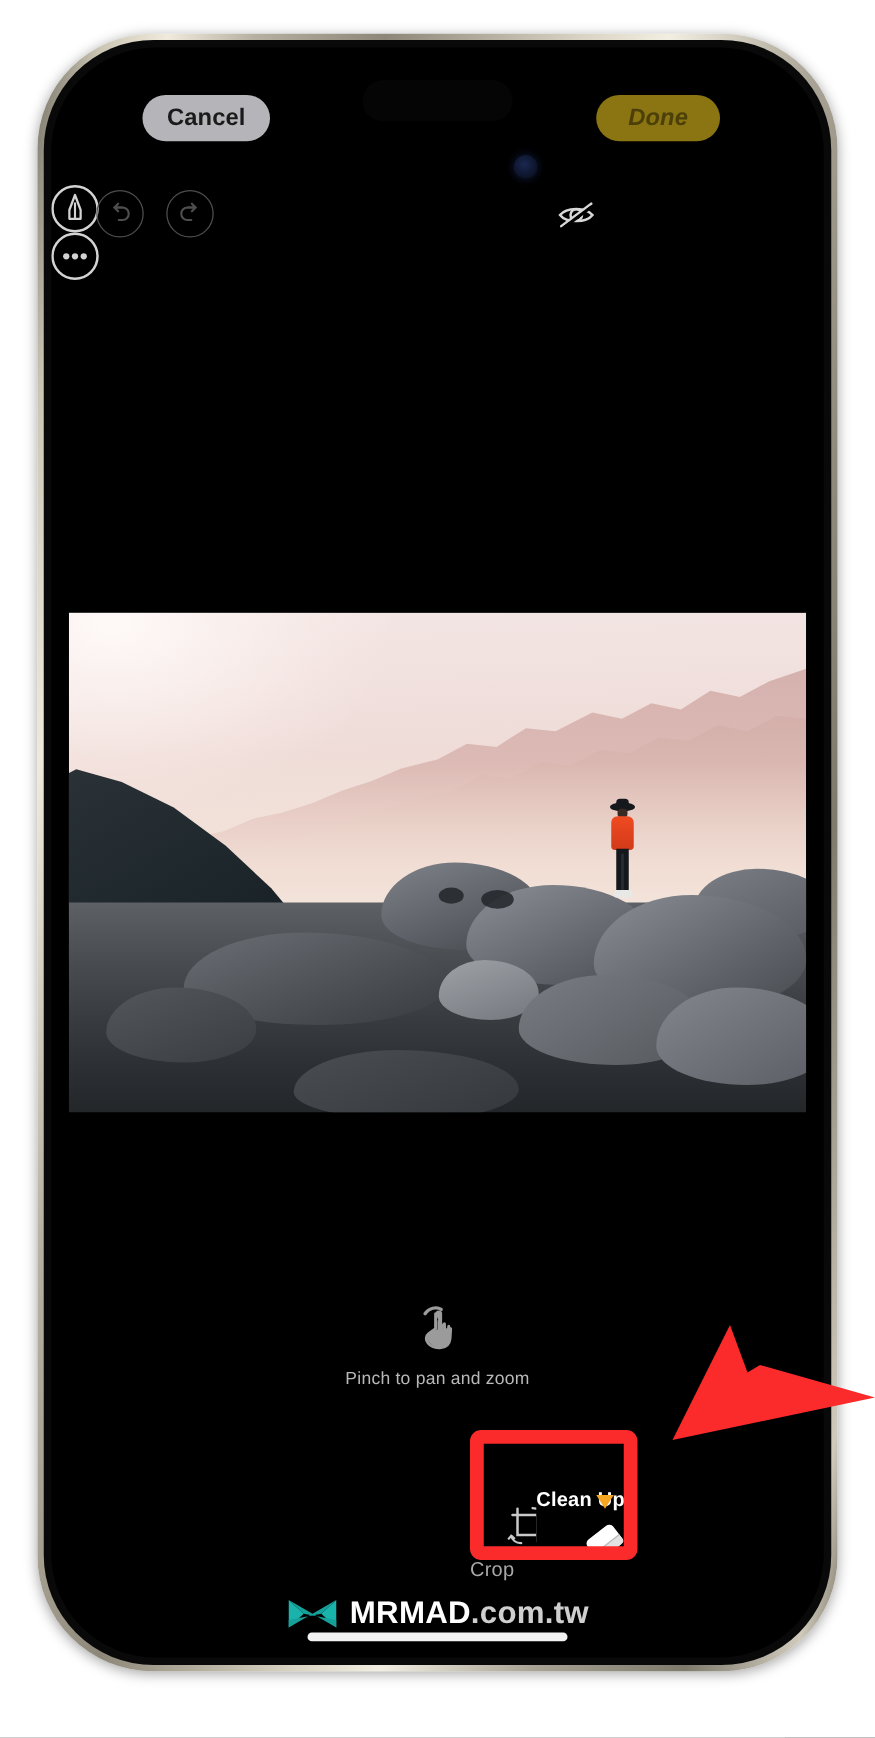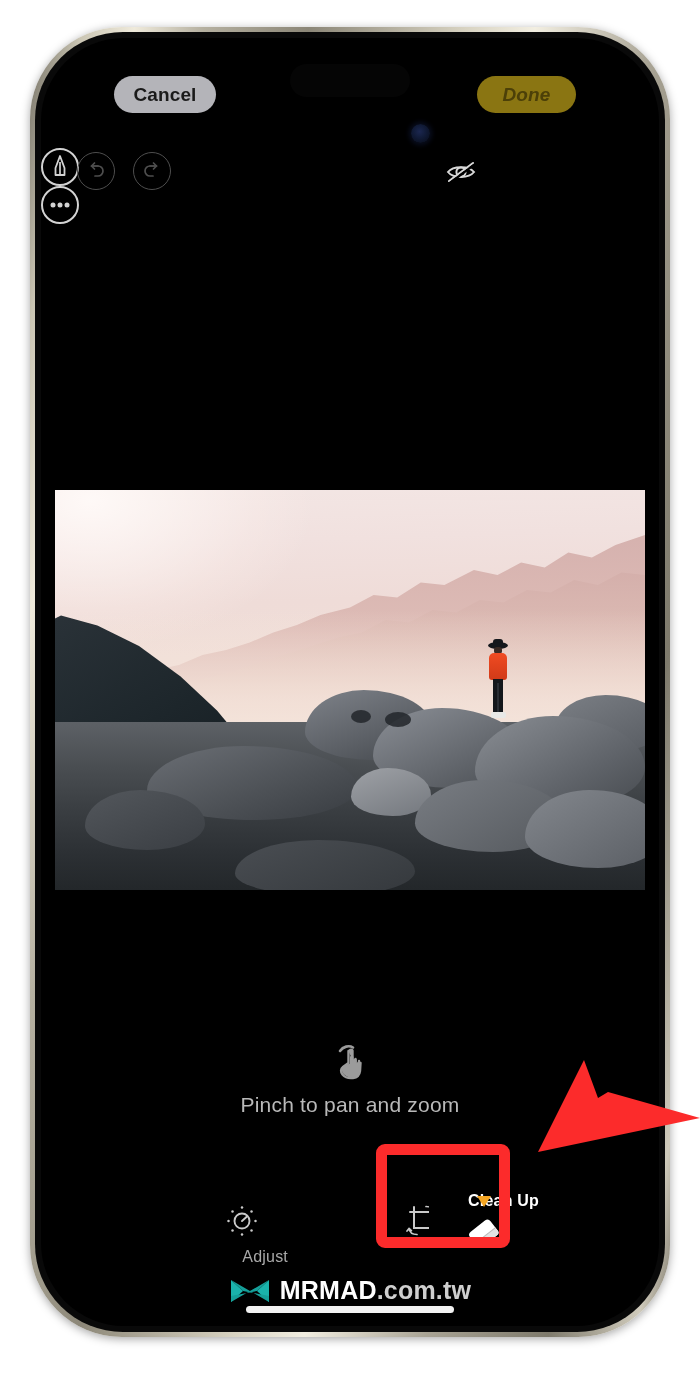--- a/index.html
+++ b/index.html
@@ -127,25 +127,25 @@
   .p-body{position:absolute;left:4px;top:11px;width:18px;height:27px;border-radius:5px 5px 3px 3px;background:linear-gradient(180deg,#f04b22,#d13a18);}
   .p-legs{position:absolute;left:8px;top:37px;width:10px;height:34px;background:#14171b;}
   .p-legs:after{content:"";position:absolute;left:4px;top:4px;width:2px;height:30px;background:#2a2e34;}
   .p-shoes{position:absolute;left:6px;top:70px;width:15px;height:6px;border-radius:2px;background:#e8e8e6;}
 
   
   .hint{position:absolute;left:0;top:1000px;width:618px;text-align:center;}
   .hand-ico{display:inline-block;width:46px;height:46px;}
   .hint-cn{margin-top:4px;font-size:19px;color:#d7d7d7;letter-spacing:.6px;
            font-family:"Liberation Sans","DejaVu Sans",sans-serif;}
-  .hint-en{margin-top:5px;font-size:21px;color:#b9b9b9;letter-spacing:.2px;}
+  .hint-en{margin-top:5px;font-size:14px;color:#b9b9b9;letter-spacing:.2px;}
 
   
   .toolbar{position:absolute;left:0;top:1152px;width:618px;height:96px;}
-  .tool{position:absolute;width:92px;text-align:right;}
+  .tool{position:absolute;width:92px;text-align:left;}
   .tool .tico{height:46px;display:flex;align-items:center;justify-content:center;}
   .tool .tlbl{margin-top:4px;font-size:16px;color:#a8a8a8;letter-spacing:.2px;}
   .t-adjust{left:155px;top:8px;}
   .t-filters{left:245px;top:8px;}
   .t-crop{left:335px;top:8px;}
   .t-clean{left:388px;top:0px;width:110px;height:88px;background:#000;}
   .t-clean .tlbl{color:#ffffff;font-weight:600;font-size:16px;margin-top:2px;}
   .ai-badge{position:absolute;left:50%;top:6px;transform:translateX(-50%);
             width:0;height:0;border-left:7px solid transparent;border-right:7px solid transparent;
             border-top:11px solid #f5a623;}
@@ -279,37 +279,20 @@
                    C33.4 23.6 29.8 23.6 29.8 25.5 L29.8 22
                    C29.8 20.2 26.4 20.2 26.4 22 L26.4 19
                    C26.4 17.2 23 17.2 23 19 L23 25.5 Z" fill="#9b9b9b"></path>
         </svg>
       </span>
       <div class="hint-en">Pinch to pan and zoom</div>
     </div>
 
     <div class="toolbar">
 
-      <div class="tool t-adjust">
-        <div class="tico">
-          <svg width="38" height="38" viewBox="0 0 38 38">
-            <circle cx="19" cy="19" r="7.5" stroke="#c9c9c9" stroke-width="1.9" fill="none"></circle>
-            <line x1="19" y1="19" x2="24" y2="14.5" stroke="#c9c9c9" stroke-width="1.9" stroke-linecap="round"></line>
-            <circle cx="19" cy="5.5" r="1.25" fill="#c9c9c9"></circle>
-              <circle cx="28.5" cy="9.5" r="1.25" fill="#c9c9c9"></circle>
-            <circle cx="32.5" cy="19" r="1.25" fill="#c9c9c9"></circle>
-              <circle cx="28.5" cy="28.5" r="1.25" fill="#c9c9c9"></circle>
-            <circle cx="19" cy="32.5" r="1.25" fill="#c9c9c9"></circle>
-              <circle cx="9.5" cy="28.5" r="1.25" fill="#c9c9c9"></circle>
-            <circle cx="5.5" cy="19" r="1.25" fill="#c9c9c9"></circle>
-              <circle cx="9.5" cy="9.5" r="1.25" fill="#c9c9c9"></circle>
-          </svg>
-        </div>
-        <div class="tlbl">Adjust</div>
-      </div>
 
 
       <div class="tool t-crop">
         <div class="tico">
           <svg width="38" height="38" viewBox="0 0 38 38">
             <path d="M11 5 V26 H31" stroke="#c9c9c9" stroke-width="2" fill="none" stroke-linecap="round"></path>
             <path d="M7 10 H27 V31" stroke="#c9c9c9" stroke-width="2" fill="none" stroke-linecap="round"></path>
             <path d="M23 4.5 C27.5 4.5 30.5 7 31 10.5 M31 10.5 L28.6 8.4 M31 10.5 L33 8" stroke="#c9c9c9" stroke-width="1.7" fill="none" stroke-linecap="round"></path>
             <path d="M14 32.5 C9.5 32.5 6.5 30 6 26.5 M6 26.5 L8.4 28.6 M6 26.5 L4 29" stroke="#c9c9c9" stroke-width="1.7" fill="none" stroke-linecap="round"></path>
           </svg>

